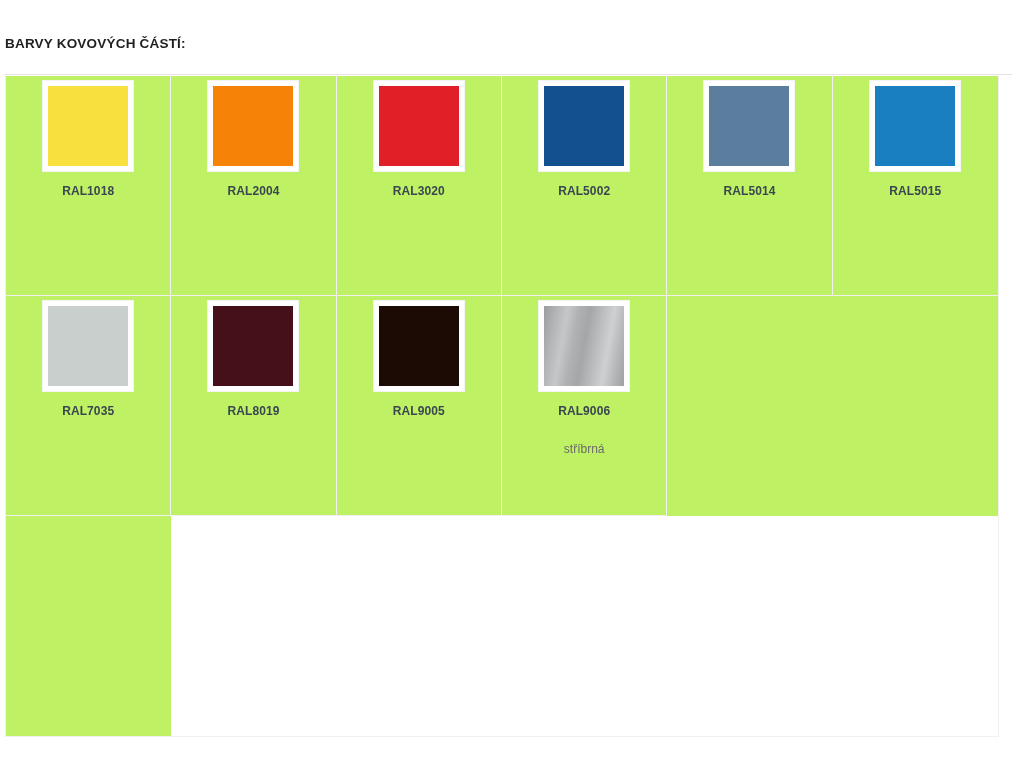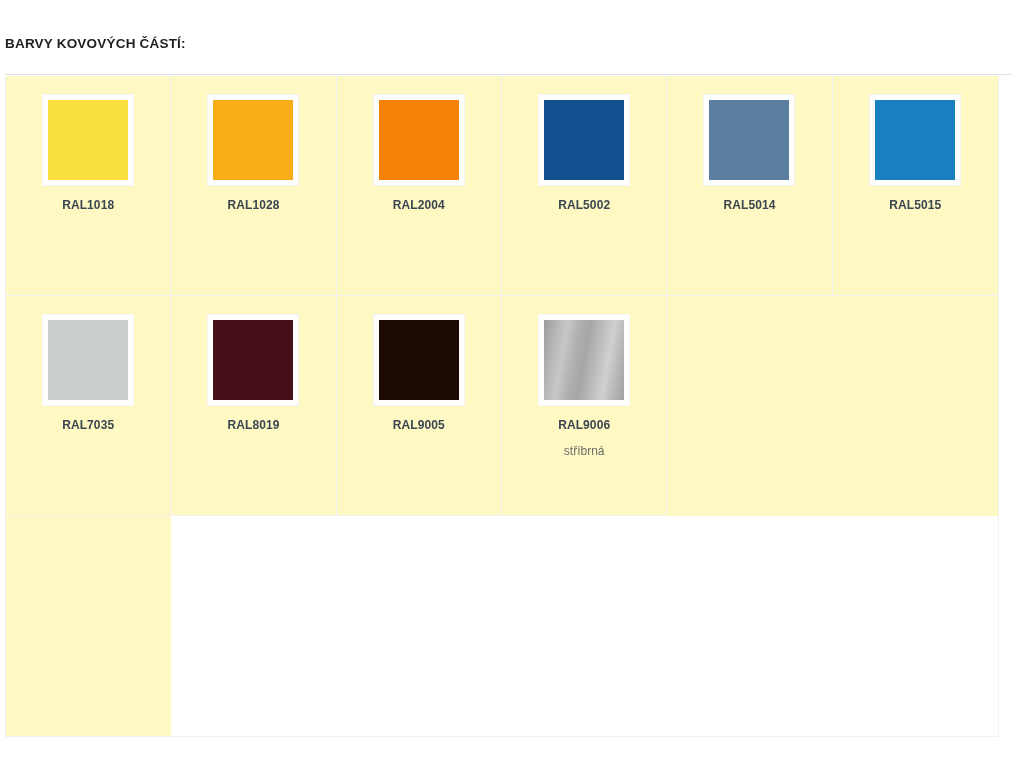--- a/index.html
+++ b/index.html
@@ -56,25 +56,25 @@
     border-left: 1px solid #f0f0f0;
     border-right: 1px solid #f0f0f0;
     border-bottom: 1px solid #f0f0f0;
   }
 
   .swatch-cell {
     box-sizing: border-box;
     height: 220px;
     border-right: 1px solid #f0f0f0;
     border-bottom: 1px solid #f0f0f0;
-    padding-top: 18px;
+    padding-top: 4px;
     display: flex;
     flex-direction: column;
     align-items: center;
-    background: #fef9c3;
+    background: #bef264;
   }
   .swatch-cell:nth-child(6n) { border-right: none; }
   .swatch-cell.empty { border-right: 1px solid #f0f0f0; }
   .swatch-cell.blank-tail { border-right: none; border-bottom: none; }
 
   .swatch-frame {
     width: 92px;
     height: 92px;
     background: #ffffff;
     border: 1px solid #f4f4f4;
@@ -93,21 +93,21 @@
   .swatch-code {
     margin-top: 12px;
     font-size: 12px;
     font-weight: bold;
     color: #3b4650;
     letter-spacing: 0.1px;
     text-align: center;
   }
 
   .swatch-sub {
-    margin-top: 12px;
+    margin-top: 24px;
     font-size: 12px;
     font-weight: normal;
     color: #6a6a6a;
     text-align: center;
   }
 </style>
 </head>
 <body>
 
 <div class="page">
@@ -118,29 +118,29 @@
 
   <div class="swatch-grid">
       <div class="swatch-cell">
         <div class="swatch-frame">
           <span class="swatch-chip" style="background: rgb(248, 225, 60);"></span>
         </div>
         <div class="swatch-code">RAL1018</div>
       </div>
       <div class="swatch-cell">
         <div class="swatch-frame">
-          <span class="swatch-chip" style="background: rgb(248, 172, 24);"></span>
+          <span class="swatch-chip" style="background: rgb(246, 130, 8);"></span>
         </div>
-        <div class="swatch-code">RAL1028</div>
+        <div class="swatch-code">RAL2004</div>
       </div>
       <div class="swatch-cell">
         <div class="swatch-frame">
-          <span class="swatch-chip" style="background: rgb(246, 130, 8);"></span>
+          <span class="swatch-chip" style="background: rgb(224, 31, 38);"></span>
         </div>
-        <div class="swatch-code">RAL2004</div>
+        <div class="swatch-code">RAL3020</div>
       </div>
       <div class="swatch-cell">
         <div class="swatch-frame">
           <span class="swatch-chip" style="background: rgb(18, 80, 143);"></span>
         </div>
         <div class="swatch-code">RAL5002</div>
       </div>
       <div class="swatch-cell">
         <div class="swatch-frame">
           <span class="swatch-chip" style="background: rgb(92, 126, 158);"></span>

